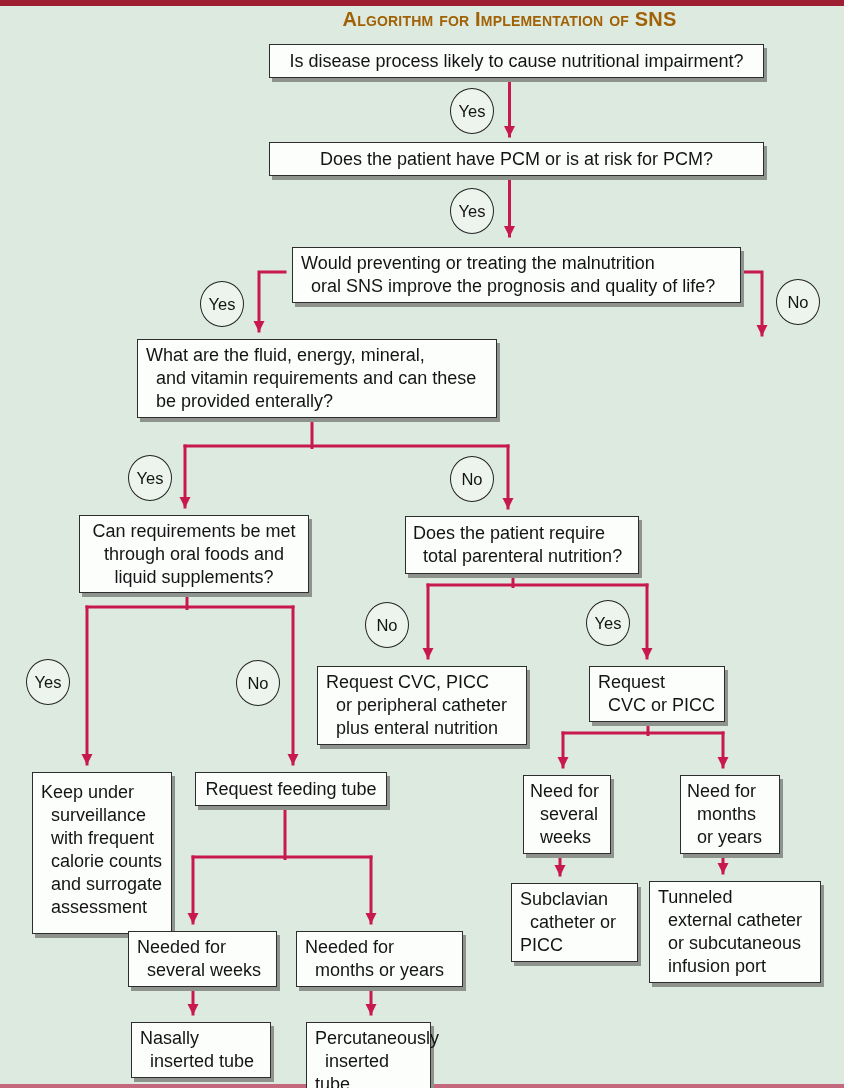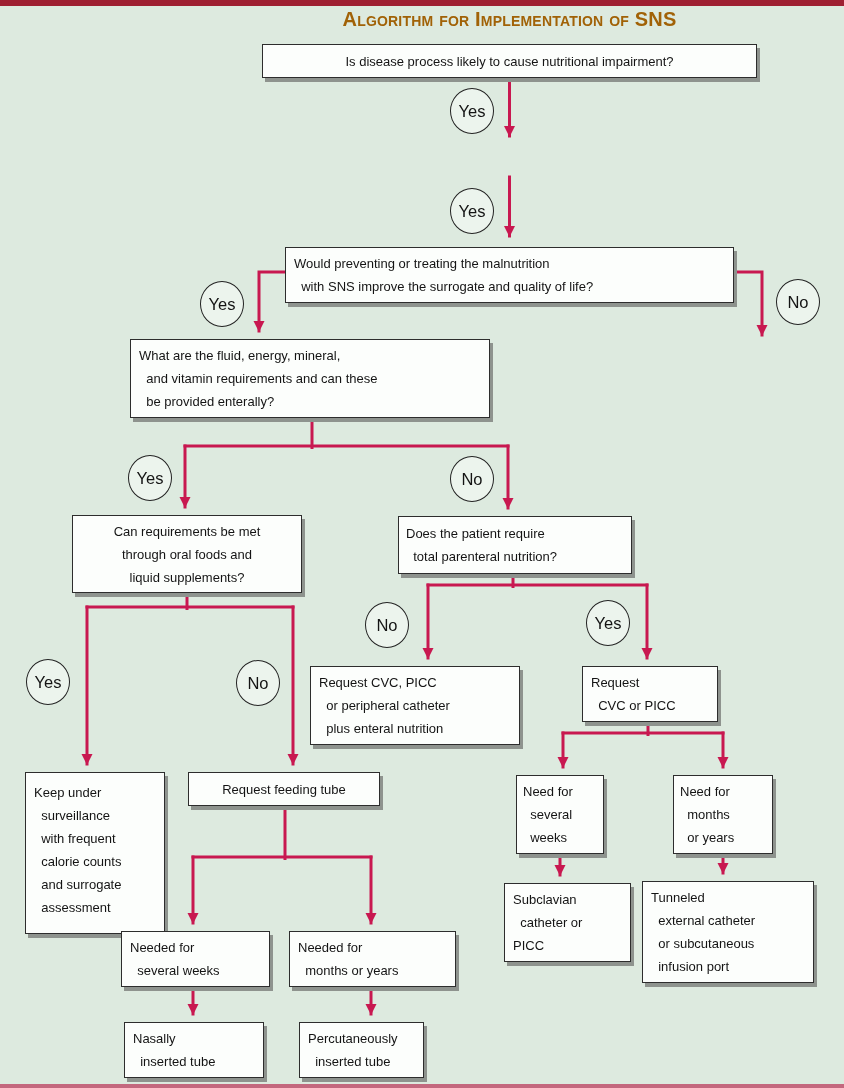--- a/index.html
+++ b/index.html
@@ -41,25 +41,26 @@
     font-variant: small-caps;
     letter-spacing: 0.2px;
     color: #a16207;
   }
   .box {
     position: absolute;
     box-sizing: border-box;
     background: var(--box-fill, #fcfefc);
     border: 1.6px solid var(--box-border, #2d2d2d);
     box-shadow: 3px 4px 0 var(--box-shadow, #8e938e);
-    font-size: 13px;
+    font-size: 18px;
     line-height: 23px;
     white-space: pre-wrap;
     padding: 4px 8px;
     text-align: left;
+    margin-left: 7px;
   }
   .box.center {
     display: flex;
     align-items: center;
     justify-content: center;
     text-align: center;
     padding: 2px 6px;
   }
   .circle {
     position: absolute;
@@ -133,23 +134,24 @@
     <path class="arrow" d="M193,857 L193,923" marker-end="url(#ah)"></path>
     <path class="arrow" d="M371,857 L371,923" marker-end="url(#ah)"></path>
     <path class="arrow" d="M193,986 L193,1014" marker-end="url(#ah)"></path>
     <path class="arrow" d="M371,986 L371,1014" marker-end="url(#ah)"></path>
     <path class="arrow" d="M560,849 L560,875" marker-end="url(#ah)"></path>
     <path class="arrow" d="M723,845 L723,873" marker-end="url(#ah)"></path>
   </svg>
 
   <div class="box center" style="left:262px; top:44px;  width:495px; min-height:34px;">Is disease process likely to cause nutritional impairment?</div>
 
+  <div class="box center" style="left:262px; top:142px; width:495px; min-height:34px;">Does the patient have PCM or is at risk for PCM?</div>
 
   <div class="box" style="left:285px; top:247px; width:449px; min-height:53px;">Would preventing or treating the malnutrition
-  with SNS improve the surrogate and quality of life?</div>
+  oral SNS improve the prognosis and quality of life?</div>
 
   <div class="box" style="left:130px; top:339px; width:360px; min-height:75px;">What are the fluid, energy, mineral,
   and vitamin requirements and can these
   be provided enterally?</div>
 
 
   <div class="box center" style="left:72px;  top:515px; width:230px; min-height:78px;">Can requirements be met
 through oral foods and
 liquid supplements?</div>
 

